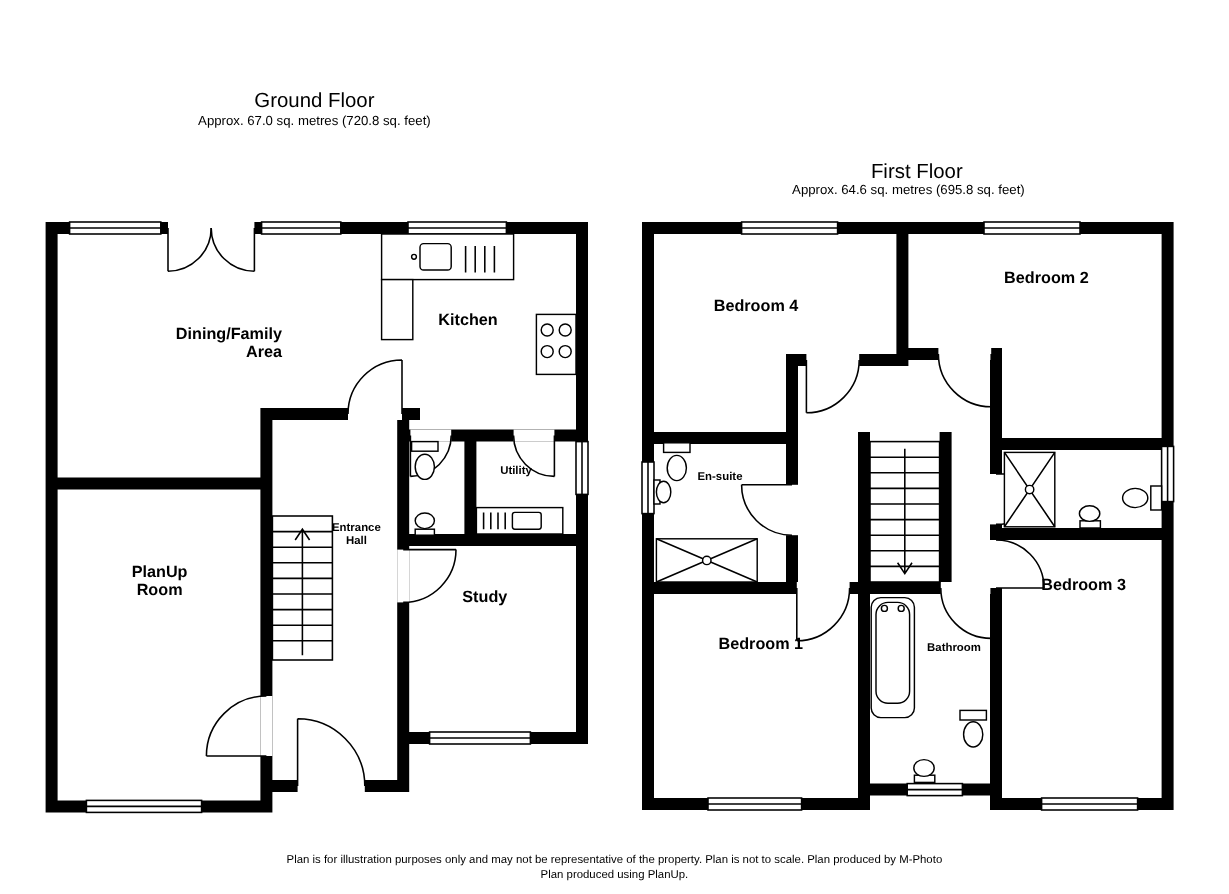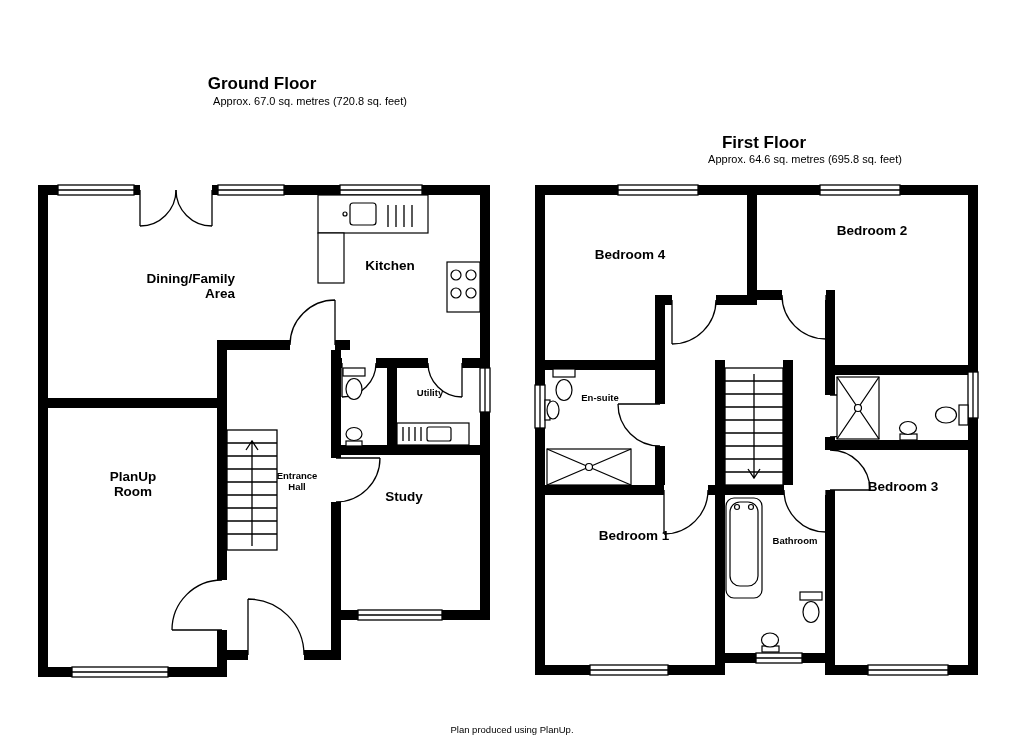--- a/index.html
+++ b/index.html
@@ -11,22 +11,22 @@
   .wall{stroke:#000;stroke-width:10;fill:none;stroke-linecap:square;}
   .thin{stroke:#000;stroke-width:1.3;fill:none;}
   .fix{stroke:#000;stroke-width:1.2;fill:#fff;}
   .whiteout{fill:#fff;stroke:none;}
   .winrect{fill:#fff;stroke:#000;stroke-width:1.3;}
 
   .lbl{position:absolute;transform:translate(-50%,-50%);font-weight:700;text-align:center;line-height:1.12;}
   .lbl-lg{font-size:13.5px;}
   .lbl-sm{font-size:9.5px;}
   .nw{white-space:nowrap;}
-  .title{position:absolute;transform:translate(-50%,-50%);font-size:17px;font-weight:700;white-space:nowrap;}
-  .subtitle{position:absolute;transform:translate(-50%,-50%);font-size:11px;font-weight:400;white-space:nowrap;margin-left:48px;}
+  .title{position:absolute;transform:translate(-50%,-50%);font-size:17px;font-weight:400;white-space:nowrap;}
+  .subtitle{position:absolute;transform:translate(-50%,-50%);font-size:11px;font-weight:400;white-space:nowrap;}
   .total{position:absolute;transform:translate(-50%,-50%);font-size:15.5px;font-weight:400;white-space:nowrap;}
   .disclaimer{position:absolute;transform:translate(-50%,-50%);font-size:9.5px;font-weight:400;white-space:nowrap;}
 </style>
 </head>
 <body>
 
 <div class="canvas">
 
   <svg width="1024" height="745" viewBox="0 0 1024 745">
 
@@ -259,26 +259,27 @@
 
   <div class="title" style="left:262px;top:84px;">Ground Floor</div>
   <div class="subtitle" style="left:262px;top:101px;">Approx. 67.0 sq. metres (720.8 sq. feet)</div>
 
   <div class="title" style="left:764px;top:143px;">First Floor</div>
   <div class="subtitle" style="left:757px;top:159px;">Approx. 64.6 sq. metres (695.8 sq. feet)</div>
 
   <div class="lbl lbl-lg" style="left:175px;top:286px;width:120px;text-align:right;">Dining/Family Area</div>
   <div class="lbl lbl-lg nw" style="left:390px;top:266px;">Kitchen</div>
   <div class="lbl lbl-sm nw" style="left:430px;top:393px;">Utility</div>
-  <div class="lbl lbl-sm" style="left:297px;top:446px;width:58px;margin-top:36px;">Entrance Hall</div>
+  <div class="lbl lbl-sm" style="left:297px;top:446px;width:58px;">Entrance Hall</div>
   <div class="lbl lbl-lg" style="left:133px;top:484px;width:60px;">PlanUp Room</div>
   <div class="lbl lbl-lg nw" style="left:404px;top:497px;">Study</div>
 
   <div class="lbl lbl-lg nw" style="left:630px;top:230px;margin-top:25px;">Bedroom 4</div>
   <div class="lbl lbl-lg nw" style="left:872px;top:231px;">Bedroom 2</div>
   <div class="lbl lbl-sm nw" style="left:600px;top:398px;">En-suite</div>
   <div class="lbl lbl-lg nw" style="left:634px;top:536px;">Bedroom 1</div>
   <div class="lbl lbl-sm nw" style="left:795px;top:541px;">Bathroom</div>
   <div class="lbl lbl-lg nw" style="left:903px;top:487px;">Bedroom 3</div>
 
+  <div class="disclaimer" style="left:512px;top:717px;">Plan is for illustration purposes only and may not be representative of the property. Plan is not to scale. Plan produced by M-Photo</div>
   <div class="disclaimer" style="left:512px;top:729px;text-align:right;">Plan produced using PlanUp.</div>
 
 </div>
 
 </body></html>

